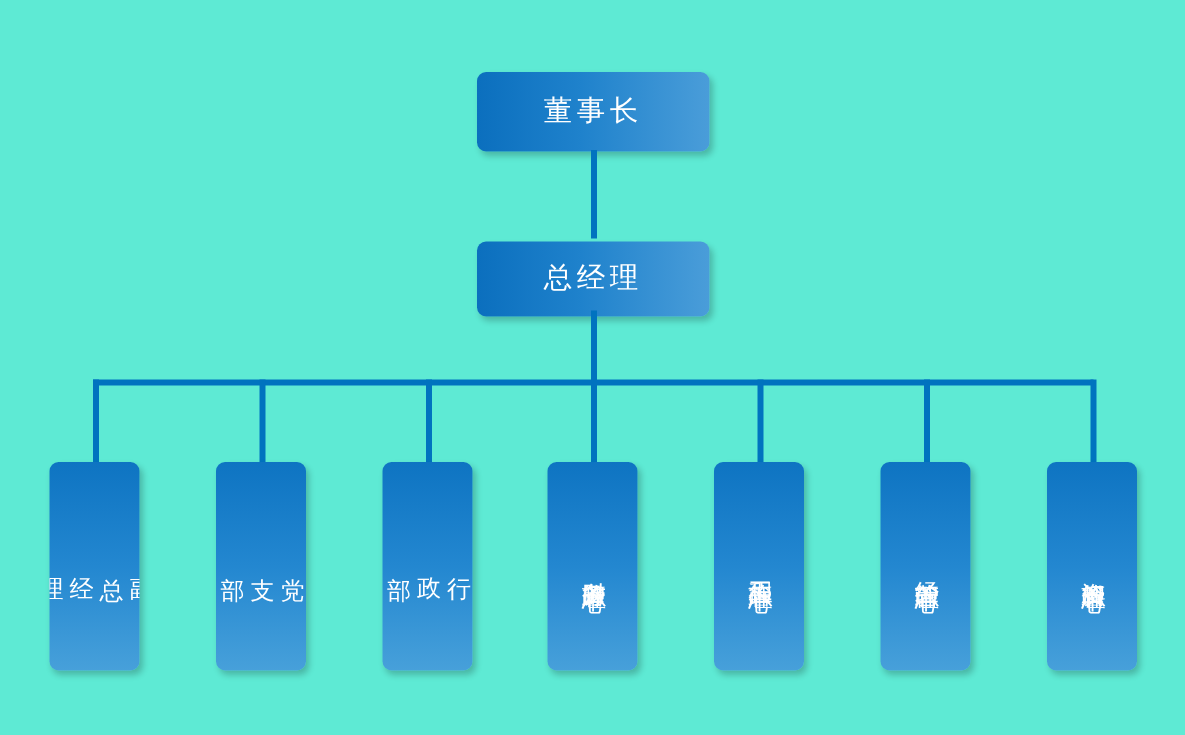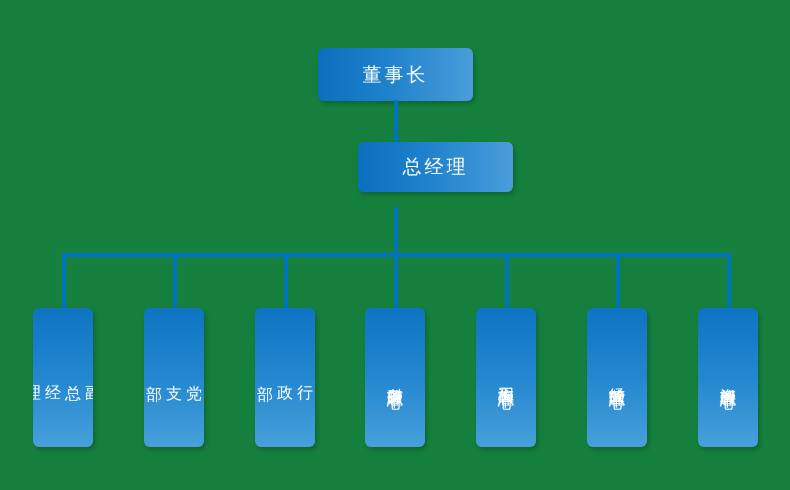--- a/index.html
+++ b/index.html
@@ -12,21 +12,21 @@
     width: 790px;
     height: 490px;
     font-family: "Liberation Sans", "DejaVu Sans", sans-serif;
     overflow: hidden;
   }
 
   #org-chart {
     position: relative;
     width: 790px;
     height: 490px;
-    background: #15803d;
+    background: #5eead4;
   }
 
   
   .connector {
     position: absolute;
     background: #0073bf;
   }
   .v-line { width: 4px; }
   .h-line { height: 4px; }
 
@@ -76,21 +76,21 @@
 <body>
 
 <div id="org-chart">
 
   <div class="node horizontal" style="left:318px; top:48px; width:155px; height:53px;">
     <span class="node-label">董事长</span>
   </div>
 
   <div class="connector v-line" style="left:394px; top:100px; height:59px;"></div>
 
-  <div class="node horizontal" style="left:318px; top:142px; width:155px; height:50px;margin-left:40px;">
+  <div class="node horizontal" style="left:318px; top:161px; width:155px; height:50px;">
     <span class="node-label">总经理</span>
   </div>
 
   <div class="connector v-line" style="left:394px; top:207px; height:49px;"></div>
 
   <div class="connector h-line" style="left:62px; top:253px; width:667px;"></div>
 
   <div class="connector v-line" style="left:62px; top:253px; height:56px;"></div>
   <div class="connector v-line" style="left:173px; top:253px; height:56px;"></div>
   <div class="connector v-line" style="left:284px; top:253px; height:56px;"></div>

